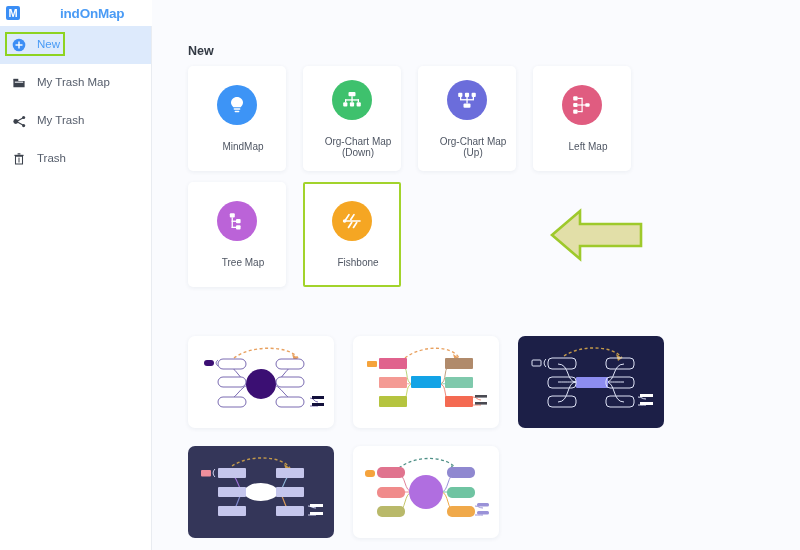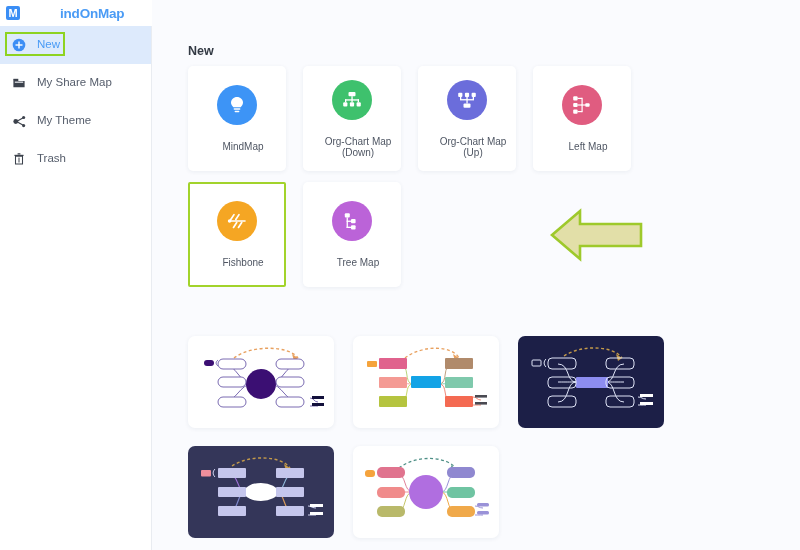--- a/index.html
+++ b/index.html
@@ -210,34 +210,34 @@
     </div>
 
     <div class="side-item">
       <span class="si-icon">
         <svg width="14" height="14" viewBox="0 0 20 20">
             <path d="M2 5h6l1.5 2H18v9H2z" fill="#3c424c"></path>
             <rect x="2" y="4" width="7" height="2" fill="#3c424c"></rect>
             <rect x="4" y="8" width="12" height="1.6" fill="#fafbfe"></rect>
           </svg>
       </span>
-      <span class="si-label">My Share Map</span>
+      <span class="si-label">My Trash Map</span>
     </div>
 
     <div class="side-item">
       <span class="si-icon">
         <svg width="15" height="15" viewBox="0 0 20 20">
           <line x1="6" y1="10" x2="15" y2="5" stroke="#3c424c" stroke-width="1.4"></line>
           <line x1="6" y1="10" x2="15" y2="15" stroke="#3c424c" stroke-width="1.4"></line>
           <circle cx="5" cy="10" r="3.2" fill="#3c424c"></circle>
           <circle cx="15.5" cy="4.6" r="2.1" fill="#3c424c"></circle>
           <circle cx="15.5" cy="15.4" r="2.1" fill="#3c424c"></circle>
         </svg>
       </span>
-      <span class="si-label">My Theme</span>
+      <span class="si-label">My Trash</span>
     </div>
 
     <div class="side-item">
       <span class="si-icon">
         <svg width="14" height="14" viewBox="0 0 20 20">
           <rect x="3.5" y="4" width="13" height="1.7" fill="#3c424c"></rect>
           <rect x="8" y="1.8" width="4" height="1.8" fill="#3c424c"></rect>
           <path d="M5 6h10v11H5z" fill="none" stroke="#3c424c" stroke-width="1.5"></path>
           <rect x="9.3" y="8" width="1.4" height="7" fill="#3c424c"></rect>
         </svg>
@@ -311,46 +311,46 @@
             <rect x="3.2" y="16.5" width="4.4" height="4.2" rx="1" fill="#fff"></rect>
           </svg>
         </div>
         <div class="type-label">Left Map</div>
       </div>
 
     </div>
 
     <div class="card-row" id="row2">
 
+      <div class="type-card">
+        <div class="type-icon" style="background:#bb63d8">
+          <svg width="24" height="24" viewBox="0 0 24 24">
+            <rect x="4.8" y="4.2" width="5" height="4.2" rx="1" fill="#fff"></rect>
+            <rect x="6.6" y="8.4" width="1.3" height="10.6" fill="#fff"></rect>
+            <rect x="6.6" y="11.6" width="4.4" height="1.3" fill="#fff"></rect>
+            <rect x="6.6" y="17.7" width="4.4" height="1.3" fill="#fff"></rect>
+            <rect x="11" y="10.1" width="4.6" height="4.2" rx="1" fill="#fff"></rect>
+            <rect x="11" y="16.3" width="4.6" height="4.2" rx="1" fill="#fff"></rect>
+          </svg>
+        </div>
+        <div class="type-label">Tree Map</div>
+      </div>
+
       <div class="type-card selected">
         <div class="type-icon" style="background:#f5a623">
           <svg width="24" height="24" viewBox="0 0 24 24">
             <rect x="3.2" y="11.2" width="17.6" height="1.6" rx="0.8" fill="#fff"></rect>
             <rect x="6.6" y="4.3" width="1.7" height="7.6" rx="0.85" fill="#fff" transform="rotate(33 7.4 8)"></rect>
             <rect x="11.6" y="4.3" width="1.7" height="7.6" rx="0.85" fill="#fff" transform="rotate(33 12.4 8)"></rect>
             <rect x="9.2" y="12.1" width="1.7" height="7.6" rx="0.85" fill="#fff" transform="rotate(33 10 16)"></rect>
             <rect x="14.2" y="12.1" width="1.7" height="7.6" rx="0.85" fill="#fff" transform="rotate(33 15 16)"></rect>
             <circle cx="4.6" cy="12" r="1.8" fill="#fff"></circle>
           </svg>
         </div>
         <div class="type-label">Fishbone</div>
-      </div>
-
-      <div class="type-card">
-        <div class="type-icon" style="background:#bb63d8">
-          <svg width="24" height="24" viewBox="0 0 24 24">
-            <rect x="4.8" y="4.2" width="5" height="4.2" rx="1" fill="#fff"></rect>
-            <rect x="6.6" y="8.4" width="1.3" height="10.6" fill="#fff"></rect>
-            <rect x="6.6" y="11.6" width="4.4" height="1.3" fill="#fff"></rect>
-            <rect x="6.6" y="17.7" width="4.4" height="1.3" fill="#fff"></rect>
-            <rect x="11" y="10.1" width="4.6" height="4.2" rx="1" fill="#fff"></rect>
-            <rect x="11" y="16.3" width="4.6" height="4.2" rx="1" fill="#fff"></rect>
-          </svg>
-        </div>
-        <div class="type-label">Tree Map</div>
       </div>
     </div>
 
     <div class="pointer-arrow">
       <svg width="93" height="56" viewBox="0 0 93 56">
         <polygon points="2,28 30,4 30,17 91,17 91,39 30,39 30,52" fill="#e2dfa8" stroke="#9ec92b" stroke-width="2.6" stroke-linejoin="miter"></polygon>
       </svg>
     </div>
 
 

